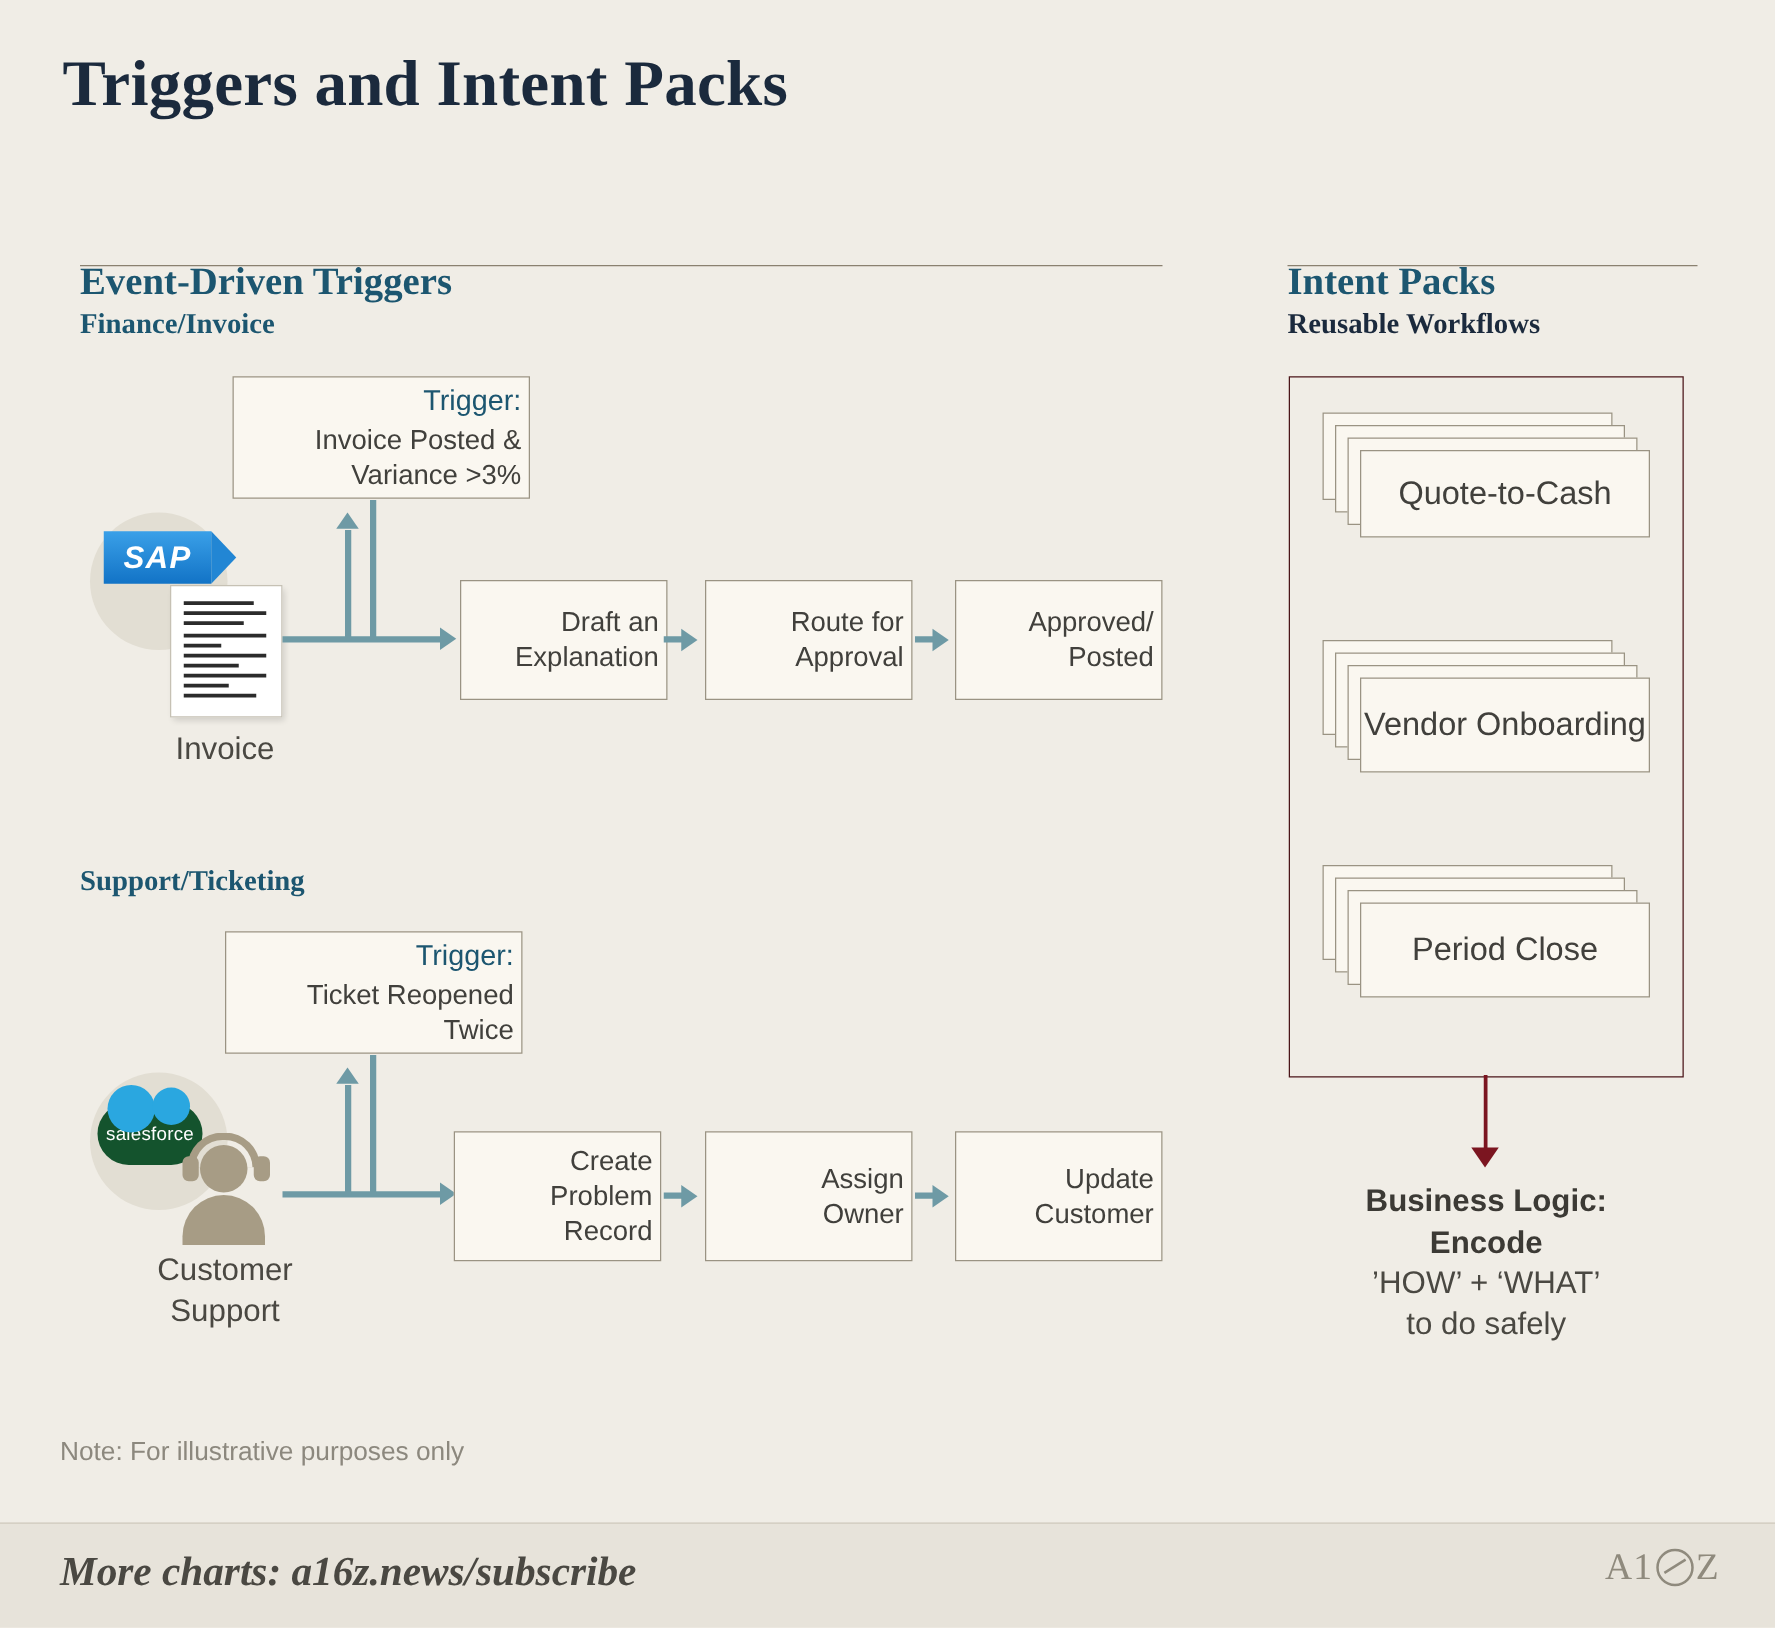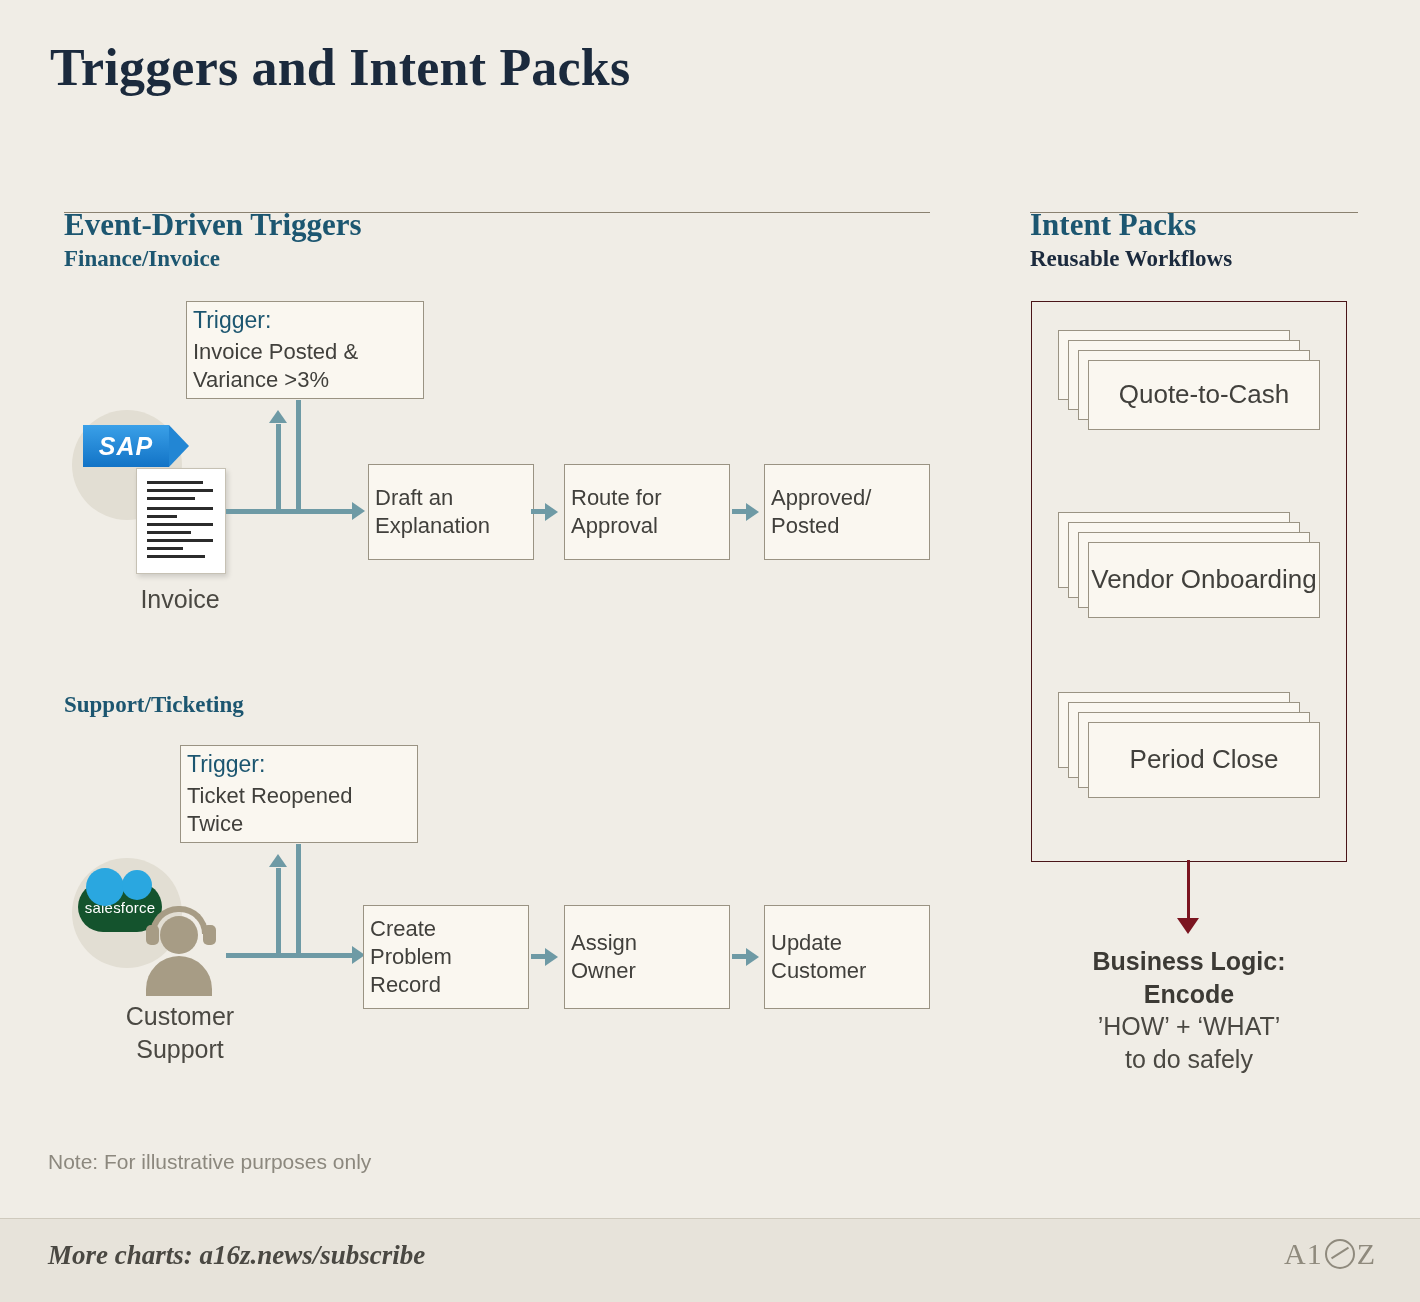--- a/index.html
+++ b/index.html
@@ -60,21 +60,21 @@
   }
 
   
   .box {
     position: absolute;
     background: #faf7f0;
     border: 1px solid #9a9383;
     box-sizing: border-box;
     display: flex;
     flex-direction: column;
-    align-items: flex-start;
+    align-items: flex-end;
     justify-content: center;
     text-align: center;
     color: #41403c;
     font-size: 22px;
     line-height: 1.28;
     padding: 16px 6px;
   }
   .box .trigger-label {
     color: #1c5670;
     font-size: 23px;
@@ -261,21 +261,21 @@
     background: #e7e3da;
     border-top: 1px solid #cfcabd;
   }
   .footer-text {
     position: absolute;
     left: 48px;
     top: 1240px;
     font-family: "Liberation Serif", serif;
     font-style: italic;
     font-weight: bold;
-    font-size: 27px;
+    font-size: 33px;
     color: #4a4842;
   }
   .brand {
     position: absolute;
     right: 44px;
     top: 1237px;
     font-family: "Liberation Serif", serif;
     font-size: 30px;
     color: #8f8a7d;
     letter-spacing: 1px;

